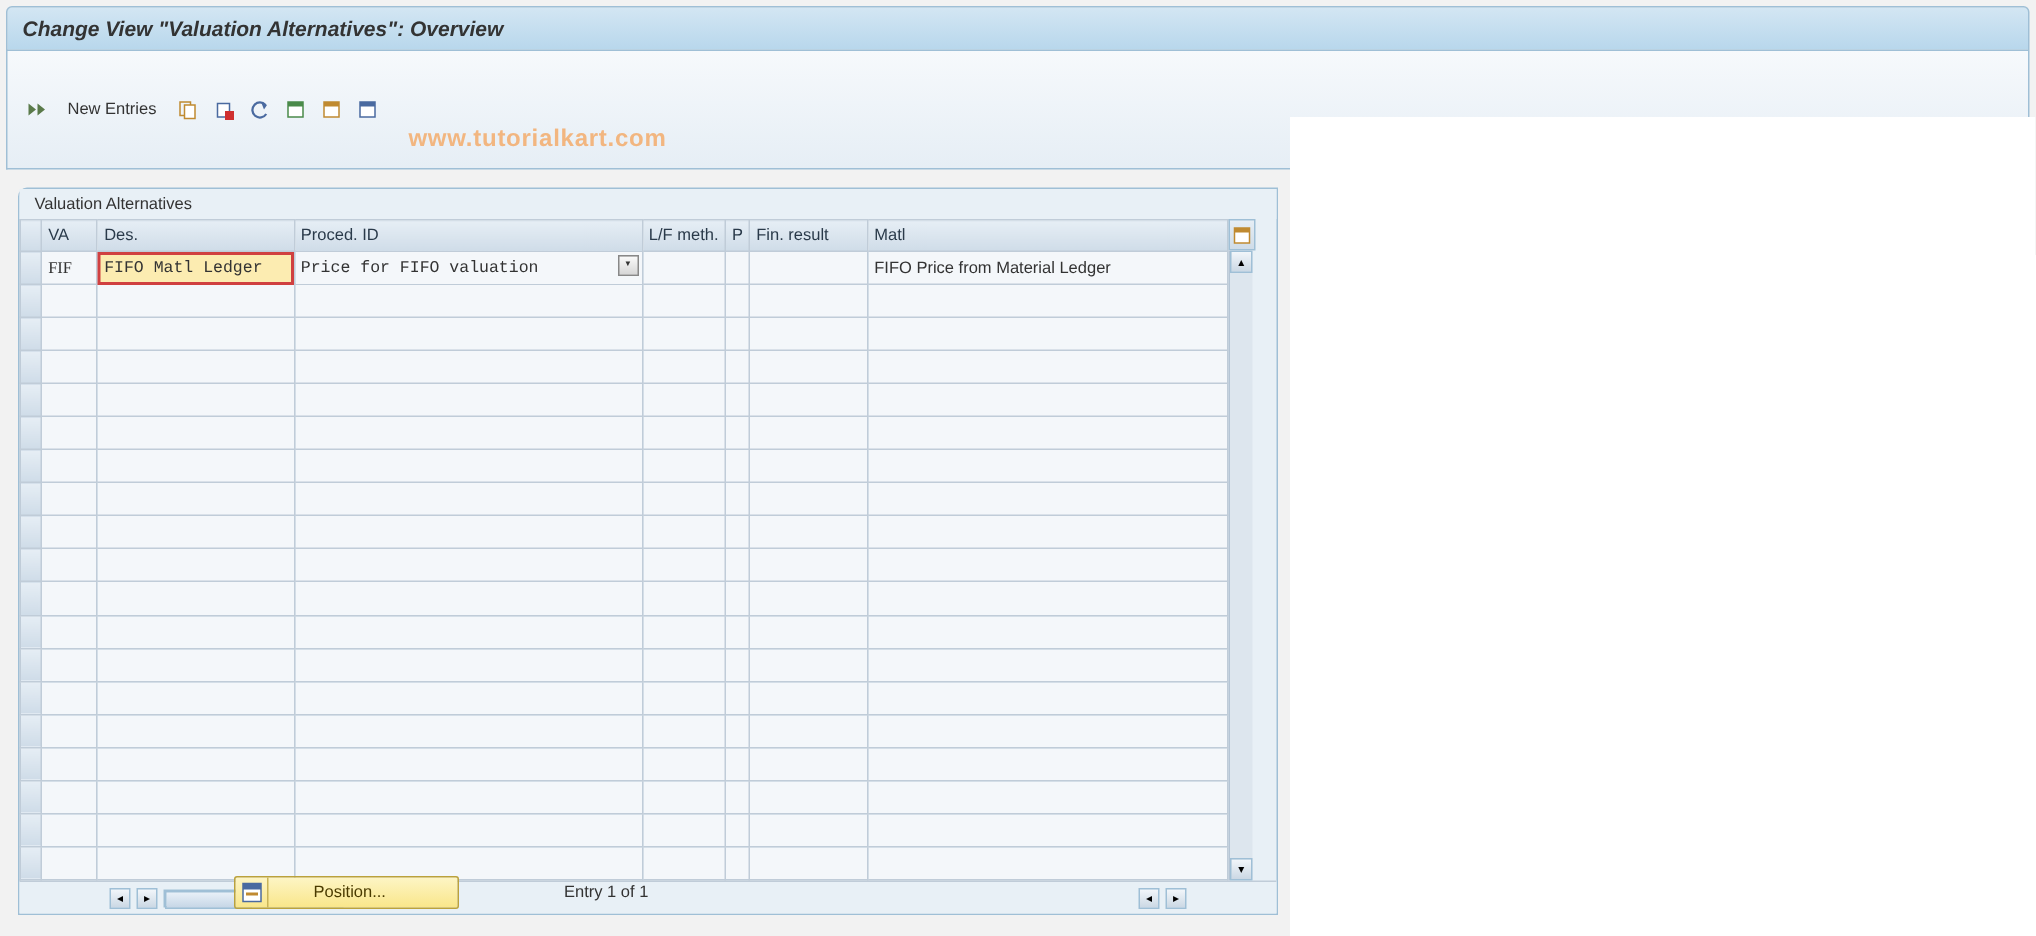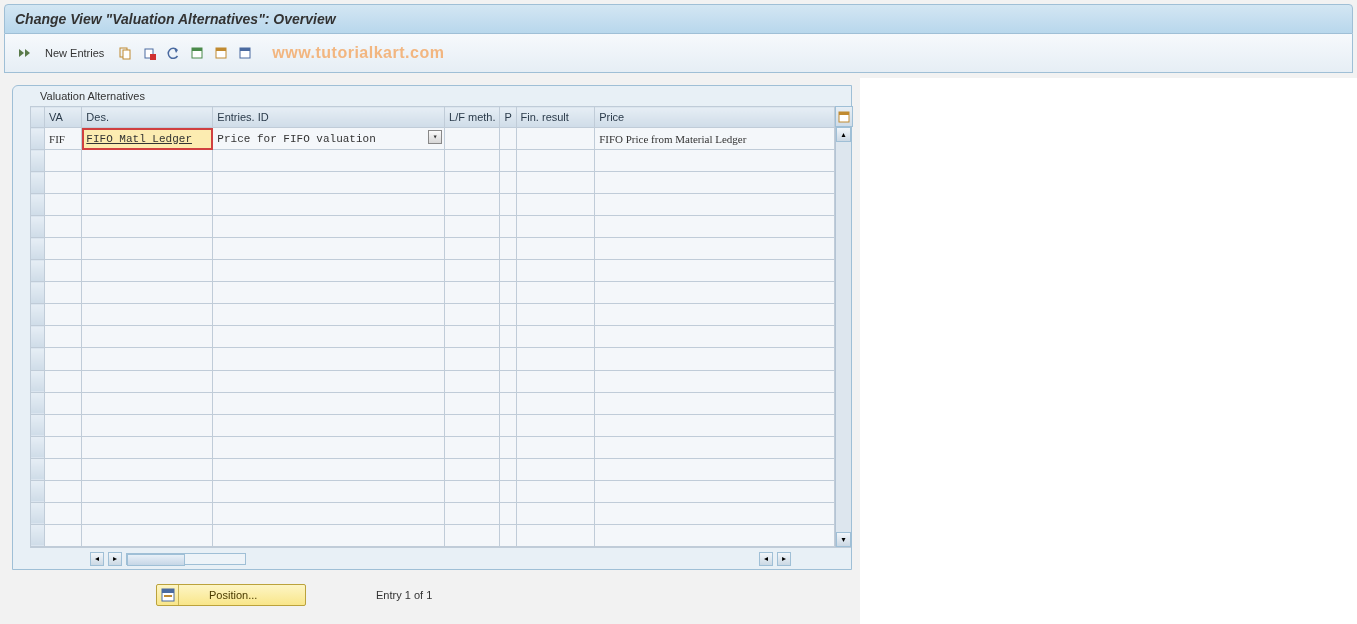--- a/index.html
+++ b/index.html
@@ -47,29 +47,29 @@
     color: #333;
     padding: 0 6px;
     cursor: pointer;
   }
   .watermark {
     font-size: 16px;
     font-weight: bold;
     color: #f2b680;
     margin-left: 12px;
     letter-spacing: 0.5px;
+    margin-top: 40px;
   }
   
   .panel {
     margin: 12px 4px 0 12px;
     width: 840px;
     border: 1px solid #9fbfd6;
     background: #e8f0f6;
     border-radius: 6px 0 0 0;
-    padding-left: 17px;
   }
   .panel-title {
     padding: 4px 10px;
     font-size: 11px;
     color: #333;
     background: #e8f0f6;
   }
   .grid-wrap {
     display: flex;
   }
@@ -101,27 +101,26 @@
     width: 14px;
     padding: 0;
   }
   .col-va { width: 37px; font-family: Liberation Serif, serif; }
   .col-des { width: 130px; }
   .col-proc { width: 230px; font-family: Liberation Mono, monospace; }
   .col-proc-outer { position: relative; }
   .col-lf { width: 55px; }
   .col-p { width: 16px; }
   .col-fin { width: 78px; }
-  .col-text { width: 238px; font-family: Liberation Serif, serif; }
+  .col-text { width: 238px; font-family: Liberation Sans, sans-serif; }
   .edit-cell {
     background: #fcecb1 !important;
     outline: 2px solid #d04040;
     outline-offset: -2px;
     font-family: "Courier New", monospace;
-    text-decoration: underline;
   }
   .prochdr-dd {
     position: absolute;
     right: 2px;
     top: 2px;
     width: 14px;
     height: 14px;
     background: linear-gradient(to bottom,#fafafa,#d6d6d6);
     border:1px solid #888;
     font-size: 8px;
@@ -290,26 +289,26 @@
           <col class="col-p">
           <col class="col-fin">
           <col class="col-text">
       </colgroup>
       <thead>
         <tr>
           <th class="rowhdr"></th>
           <th>VA</th>
           <th>Des.</th>
           <th class="col-proc-outer">
-            <span>Entries. ID</span>
+            <span>Proced. ID</span>
           </th>
           <th>L/F meth.</th>
           <th>P</th>
           <th>Fin. result</th>
-          <th>Price</th>
+          <th>Matl</th>
         </tr>
       </thead>
       <tbody>
         <tr>
           <td class="rowhdr"></td>
           <td class="col-va">FIF</td>
           <td class="edit-cell">FIFO Matl Ledger</td>
           <td class="col-proc col-proc-outer">
             <span>Price for FIFO valuation</span>
             <span class="prochdr-dd">▾</span>

